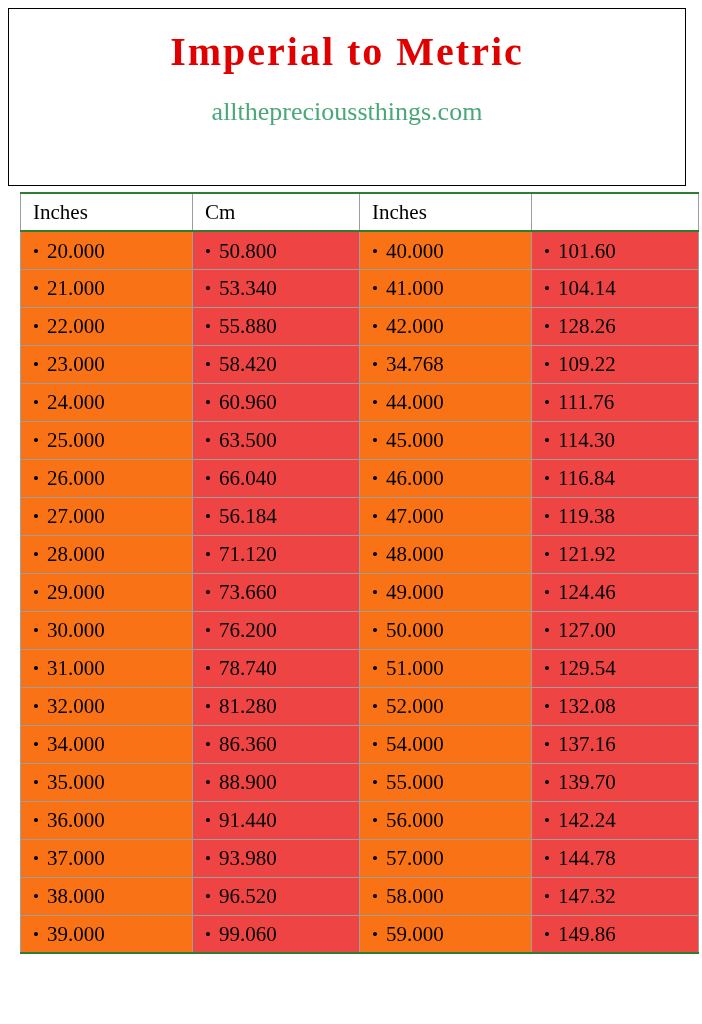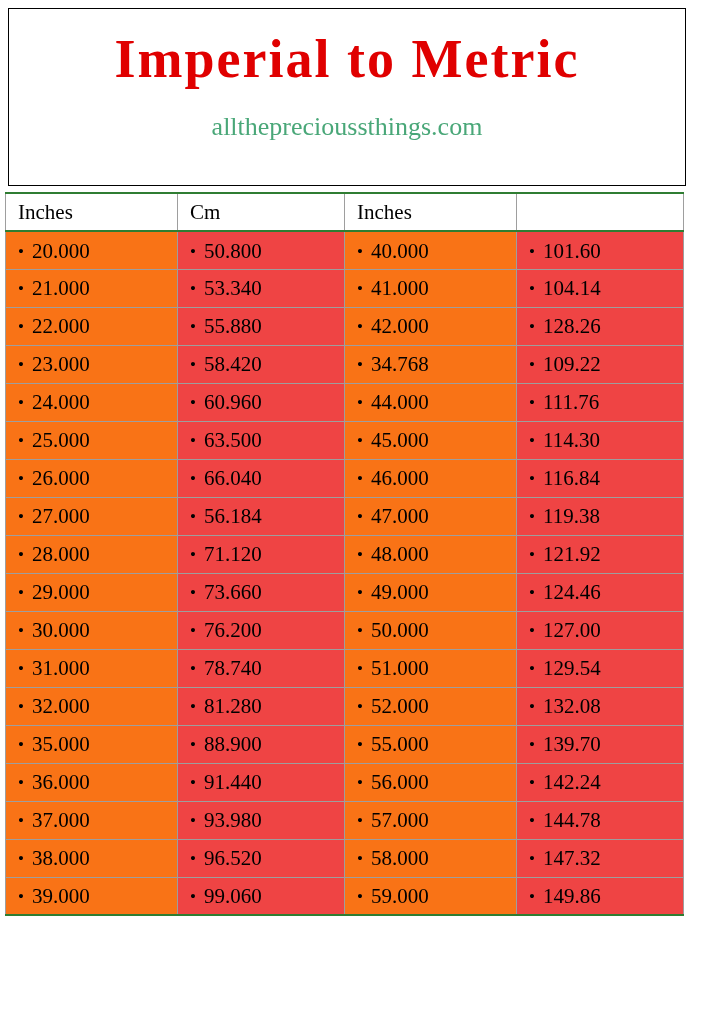--- a/index.html
+++ b/index.html
@@ -33,37 +33,37 @@
     text-align: center;
   }
   .title-line {
     color: #e00000;
     font-family: "Liberation Serif", serif;
     font-weight: bold;
     letter-spacing: 2px;
     line-height: 1.05;
   }
   .title-line-1 {
-    font-size: 54px;
+    font-size: 40px;
     margin-top: 22px;
   }
   .title-line-2 {
     font-size: 42px;
     margin-top: 12px;
   }
   .watermark {
     color: #49a778;
     font-size: 26px;
     margin-top: 24px;
     font-family: "Liberation Serif", serif;
   }
   
   .table-wrap {
     position: absolute;
-    left: 5px;
+    left: 20px;
     top: 192px;
     width: 678px;
   }
   table.conv {
     border-collapse: collapse;
     width: 678px;
     table-layout: fixed;
   }
   table.conv th, table.conv td {
     border: 1px solid #9e9e9e;
@@ -207,20 +207,26 @@
             <td class="shaded"><span class="bullet">•</span><span class="val">51.000</span></td>
             <td class="plain"><span class="bullet">•</span><span class="val">129.54</span></td>
           </tr>
           <tr>
             <td class="shaded"><span class="bullet">•</span><span class="val">32.000</span></td>
             <td class="plain"><span class="bullet">•</span><span class="val">81.280</span></td>
             <td class="shaded"><span class="bullet">•</span><span class="val">52.000</span></td>
             <td class="plain"><span class="bullet">•</span><span class="val">132.08</span></td>
           </tr>
           <tr>
+            <td class="shaded"><span class="bullet">•</span><span class="val">34.000</span></td>
+            <td class="plain"><span class="bullet">•</span><span class="val">86.360</span></td>
+            <td class="shaded"><span class="bullet">•</span><span class="val">54.000</span></td>
+            <td class="plain"><span class="bullet">•</span><span class="val">137.16</span></td>
+          </tr>
+          <tr>
             <td class="shaded"><span class="bullet">•</span><span class="val">35.000</span></td>
             <td class="plain"><span class="bullet">•</span><span class="val">88.900</span></td>
             <td class="shaded"><span class="bullet">•</span><span class="val">55.000</span></td>
             <td class="plain"><span class="bullet">•</span><span class="val">139.70</span></td>
           </tr>
           <tr>
             <td class="shaded"><span class="bullet">•</span><span class="val">36.000</span></td>
             <td class="plain"><span class="bullet">•</span><span class="val">91.440</span></td>
             <td class="shaded"><span class="bullet">•</span><span class="val">56.000</span></td>
             <td class="plain"><span class="bullet">•</span><span class="val">142.24</span></td>

